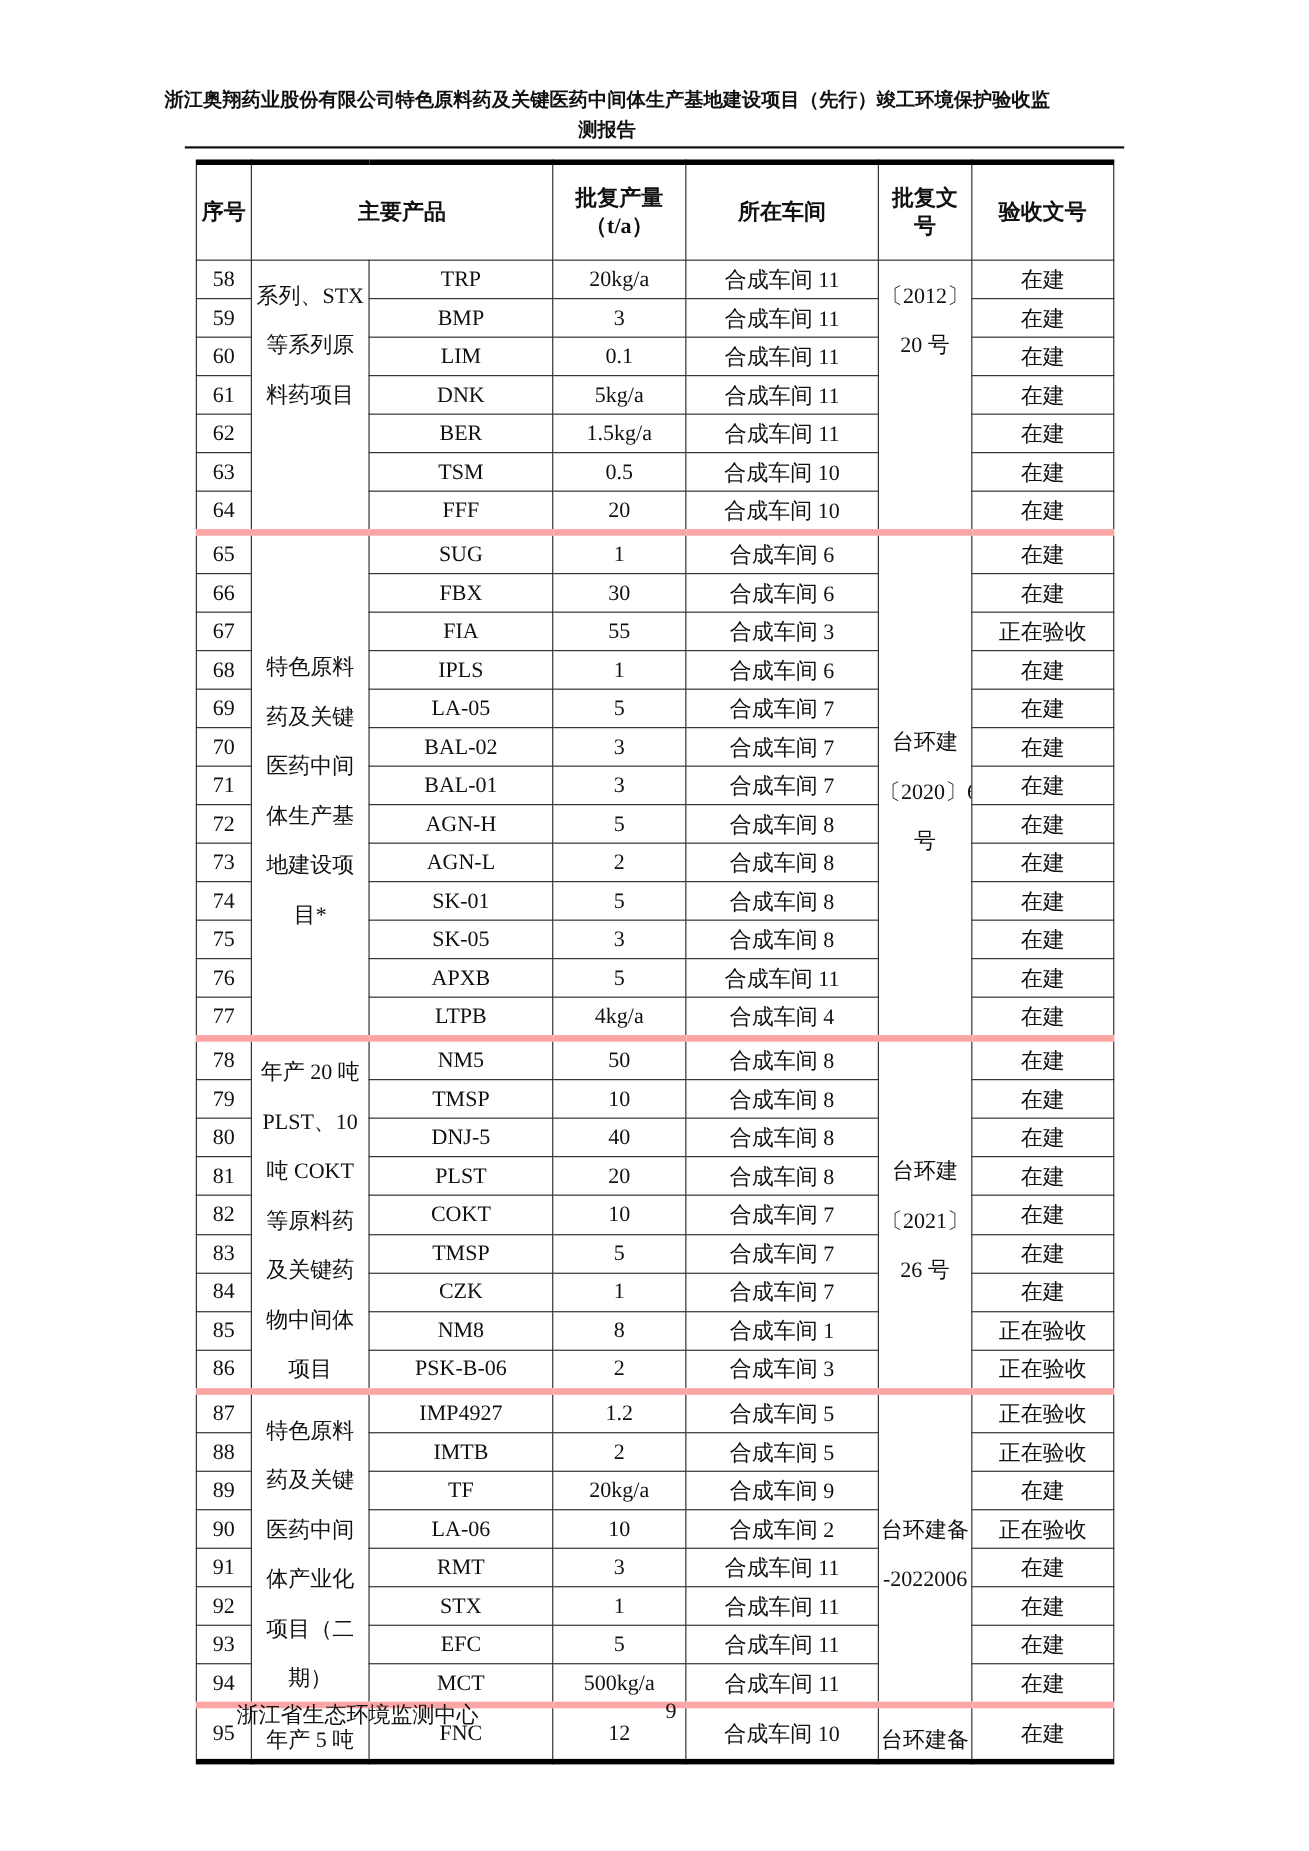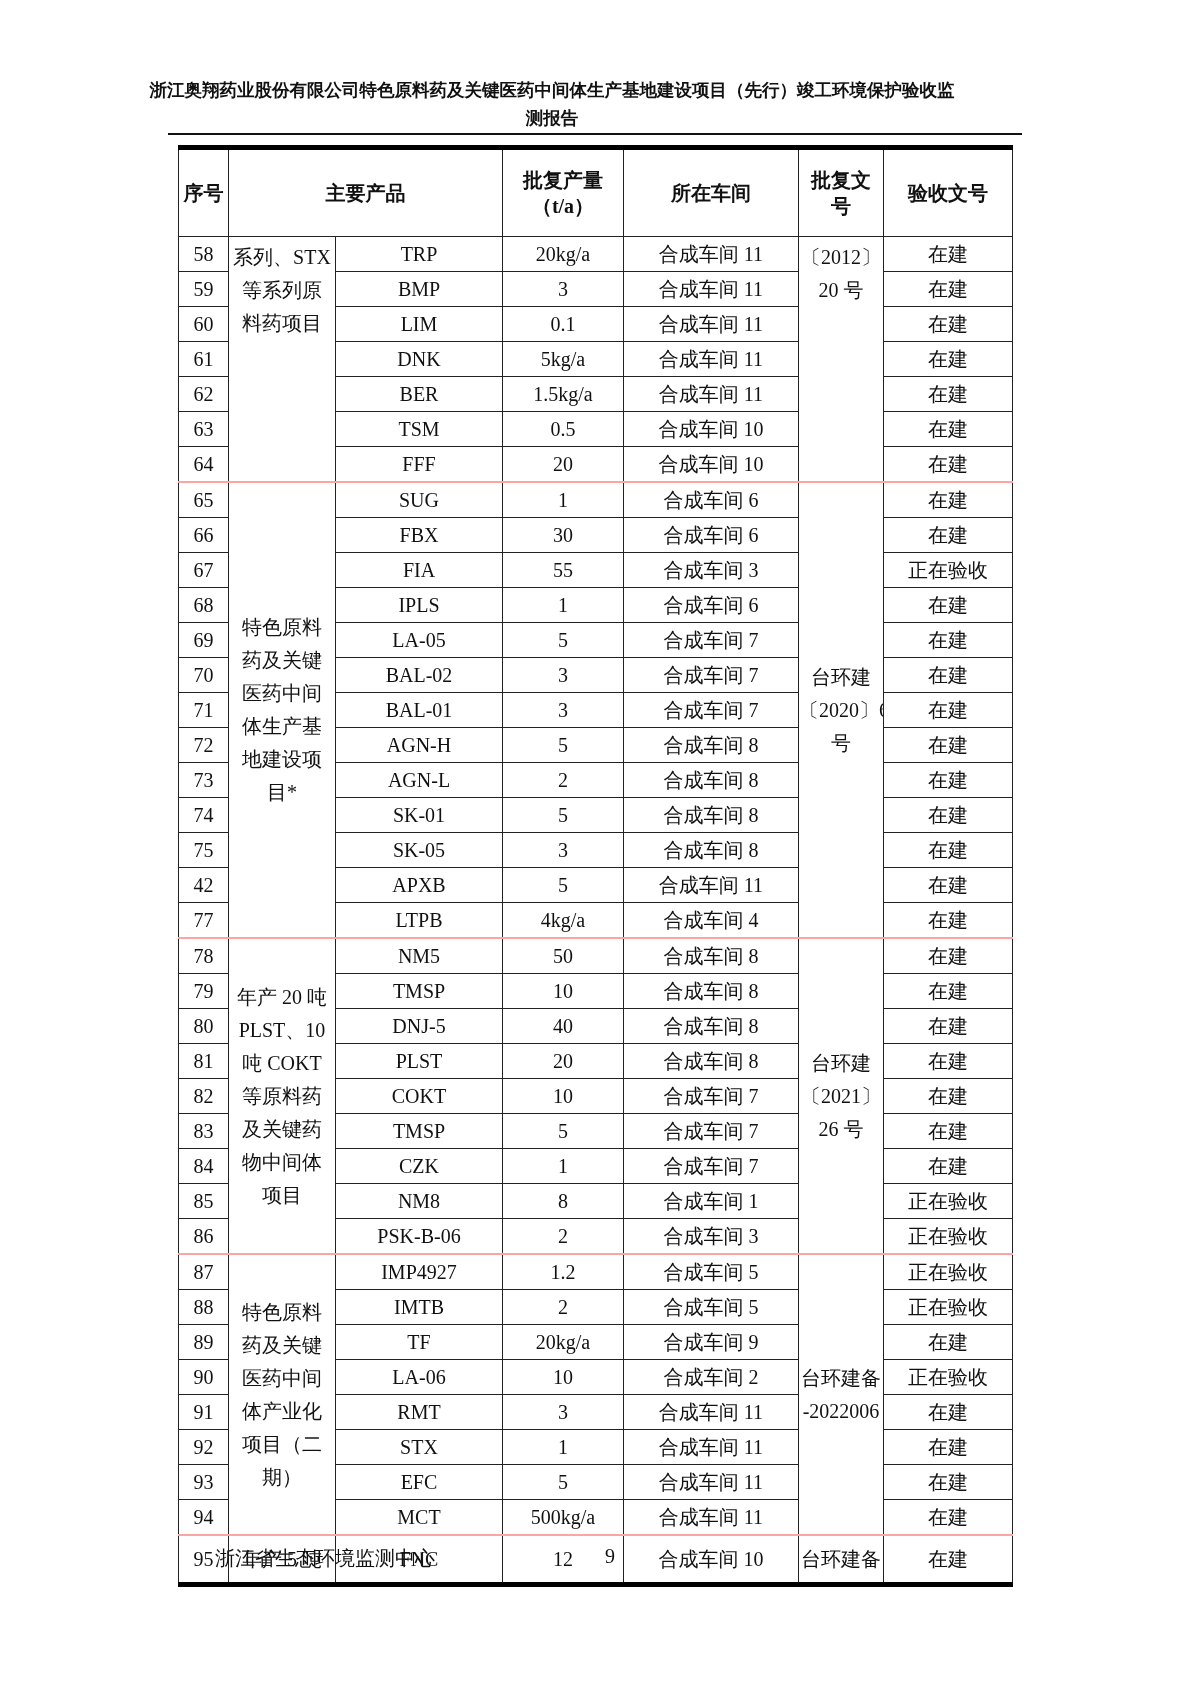--- a/index.html
+++ b/index.html
@@ -20,24 +20,24 @@
     border-collapse:collapse;table-layout:fixed;
     border-top:5px solid #000;border-bottom:5px solid #000;
     border-left:1px solid #222;border-right:1px solid #222;font-family:Liberation Serif, serif;
   }
   th,td{
     border:1px solid #222;text-align:center;vertical-align:middle;
     font-size:20px;padding:0;overflow:hidden;
   }
   th{font-weight:bold;height:62px;line-height:26px;}
   td{height:34px;}
-  tr.gtop > td{border-top:2px solid #fca5a5;}
+  tr.gtop > td{border-top:6px solid #fca5a5;}
   tr.tall > td{height:46px;}
   td.vtop{vertical-align:top;padding-top:4px;}
-  .c-group div,.c-approval div{line-height:33px;white-space:nowrap;}
+  .c-group div,.c-approval div{line-height:33px;white-space:nowrap;margin-top:12px;}
   .wrap-narrow{width:66px;margin:17px auto;word-break:break-all;line-height:26px;}
   .footer-org{position:absolute;top:1545px;left:215px;font-size:20px;}
   .footer-page{position:absolute;top:1545px;left:605px;font-size:20px;}
 </style>
 </head>
 <body>
 
 <div class="title">
   <div>浙江奥翔药业股份有限公司特色原料药及关键医药中间体生产基地建设项目（先行）竣工环境保护验收监</div>
   <div>测报告</div>
@@ -212,21 +212,21 @@
     <td>在建</td>
   </tr>
   <tr>
     <td>75</td>
     <td>SK-05</td>
     <td>3</td>
     <td>合成车间 8</td>
     <td>在建</td>
   </tr>
   <tr>
-    <td>42</td>
+    <td>76</td>
     <td>APXB</td>
     <td>5</td>
     <td>合成车间 11</td>
     <td>在建</td>
   </tr>
   <tr>
     <td>77</td>
     <td>LTPB</td>
     <td>4kg/a</td>
     <td>合成车间 4</td>

